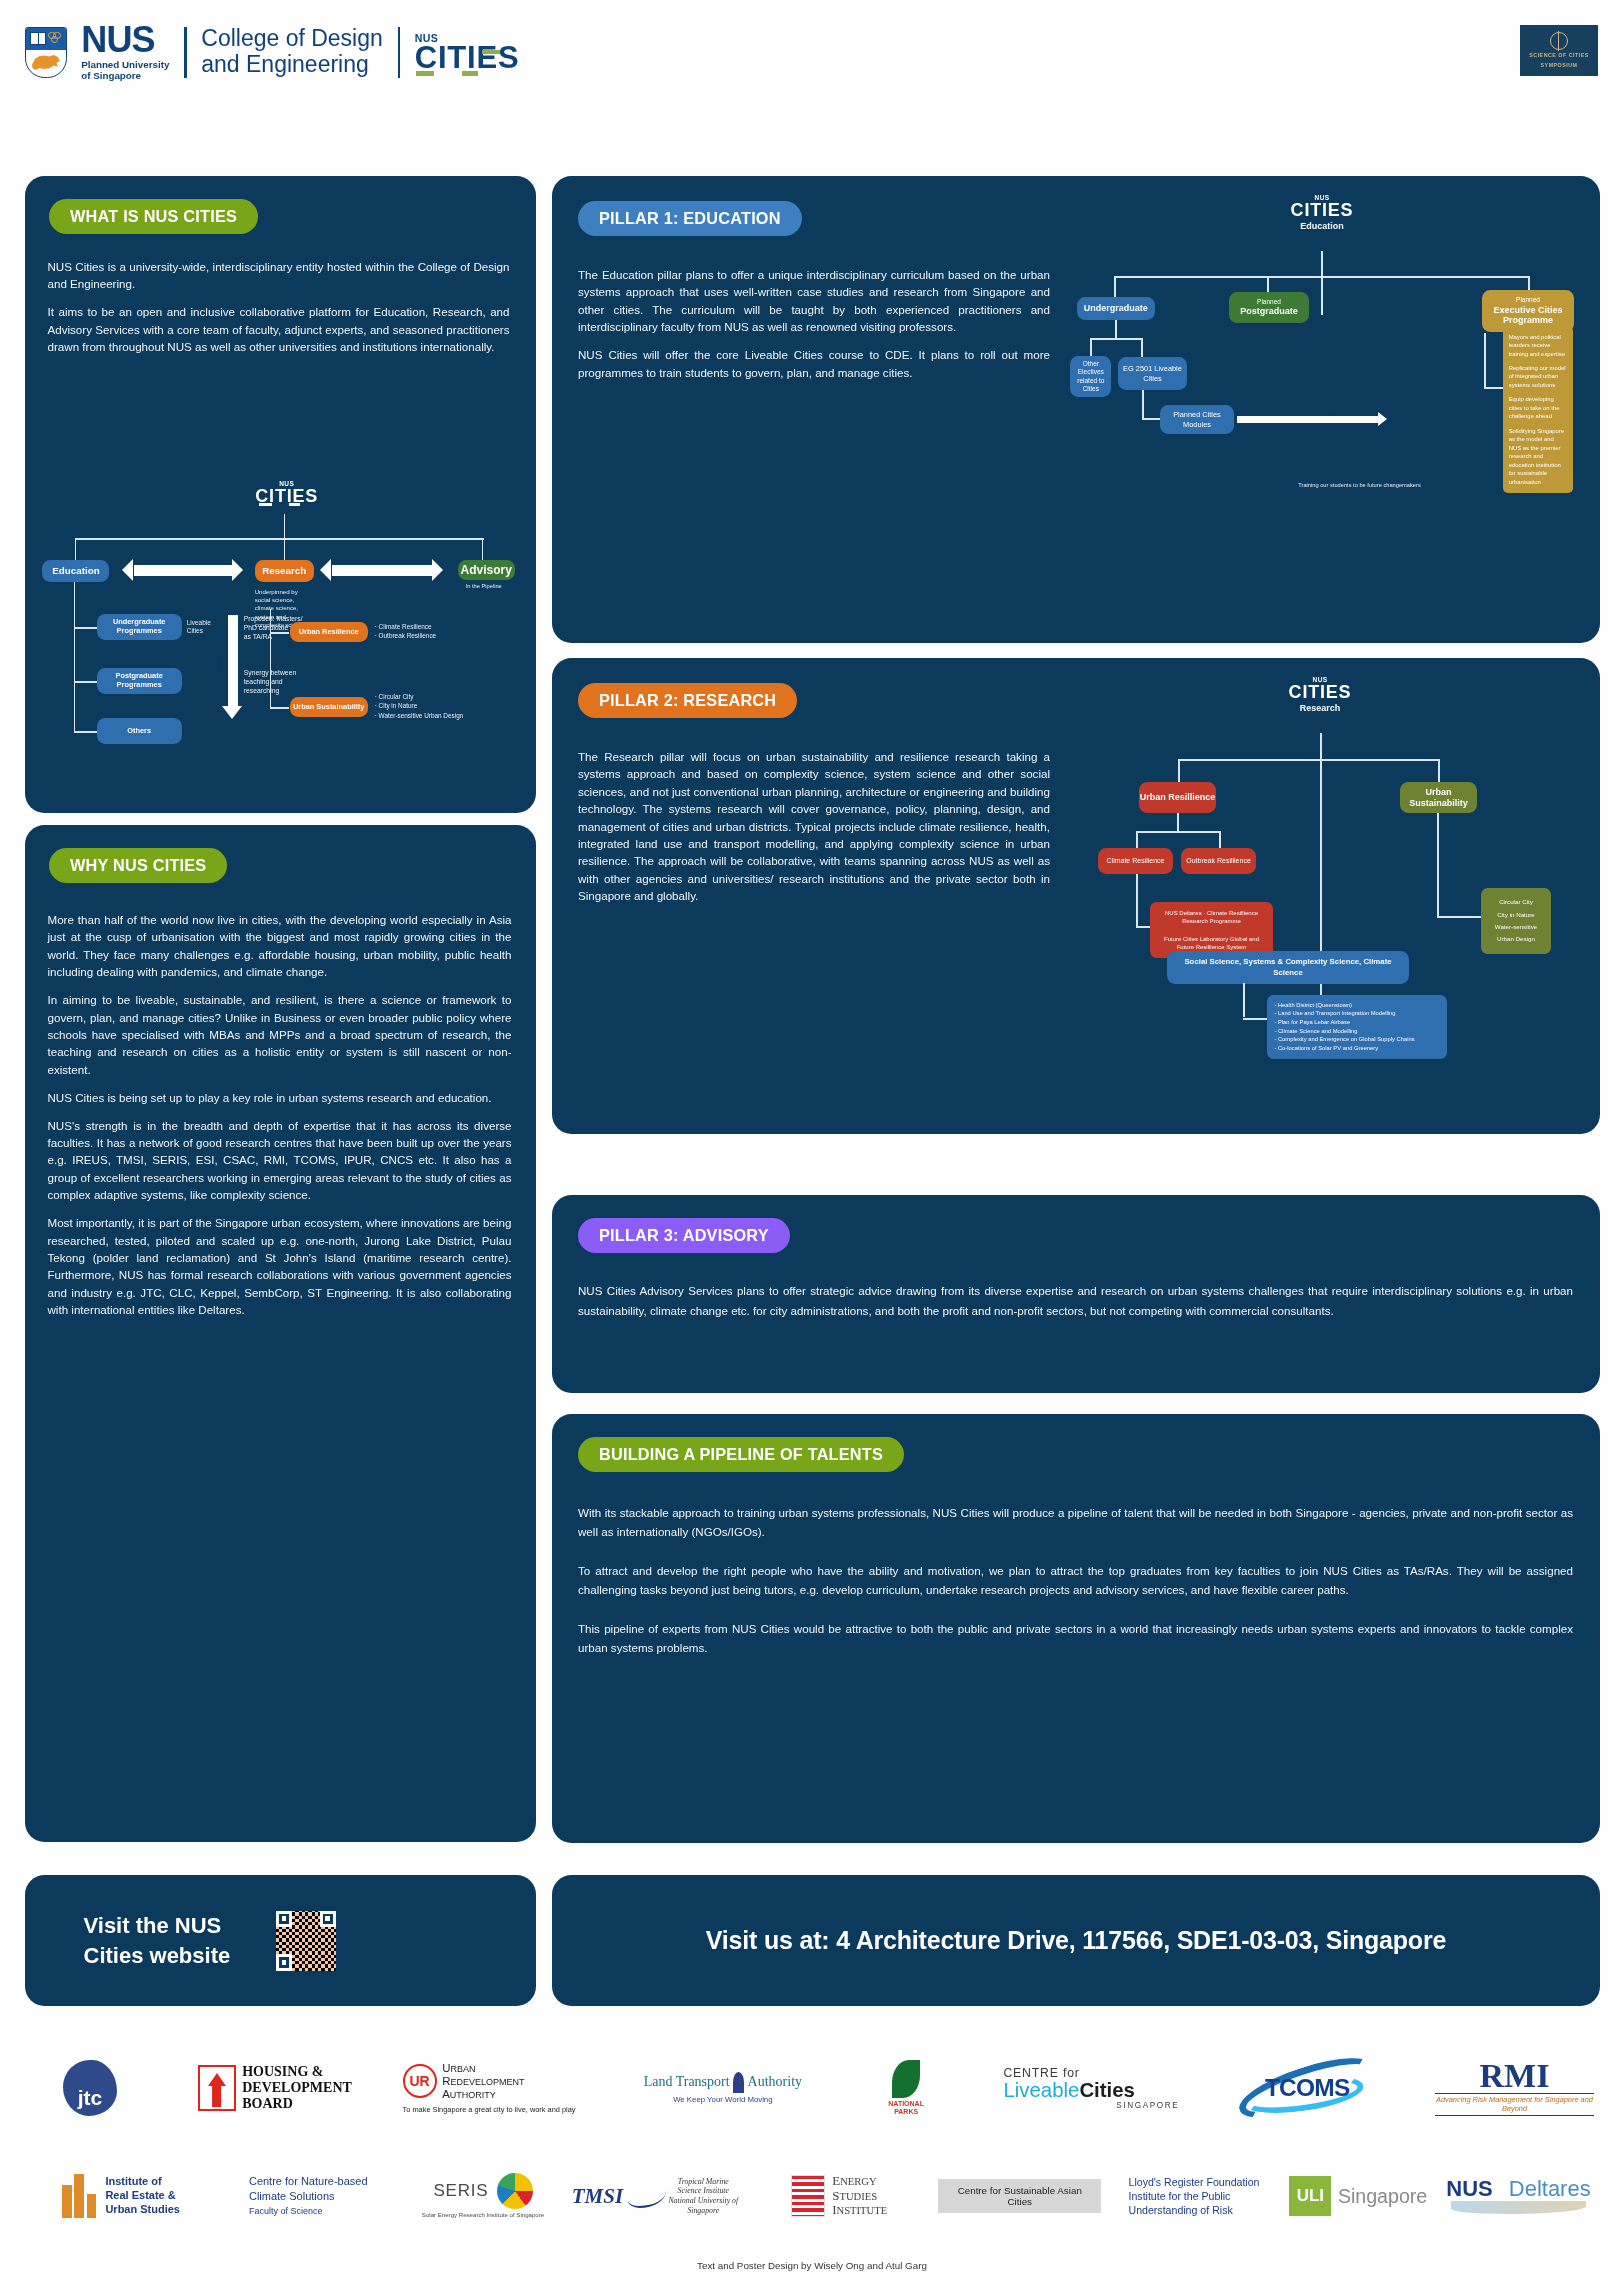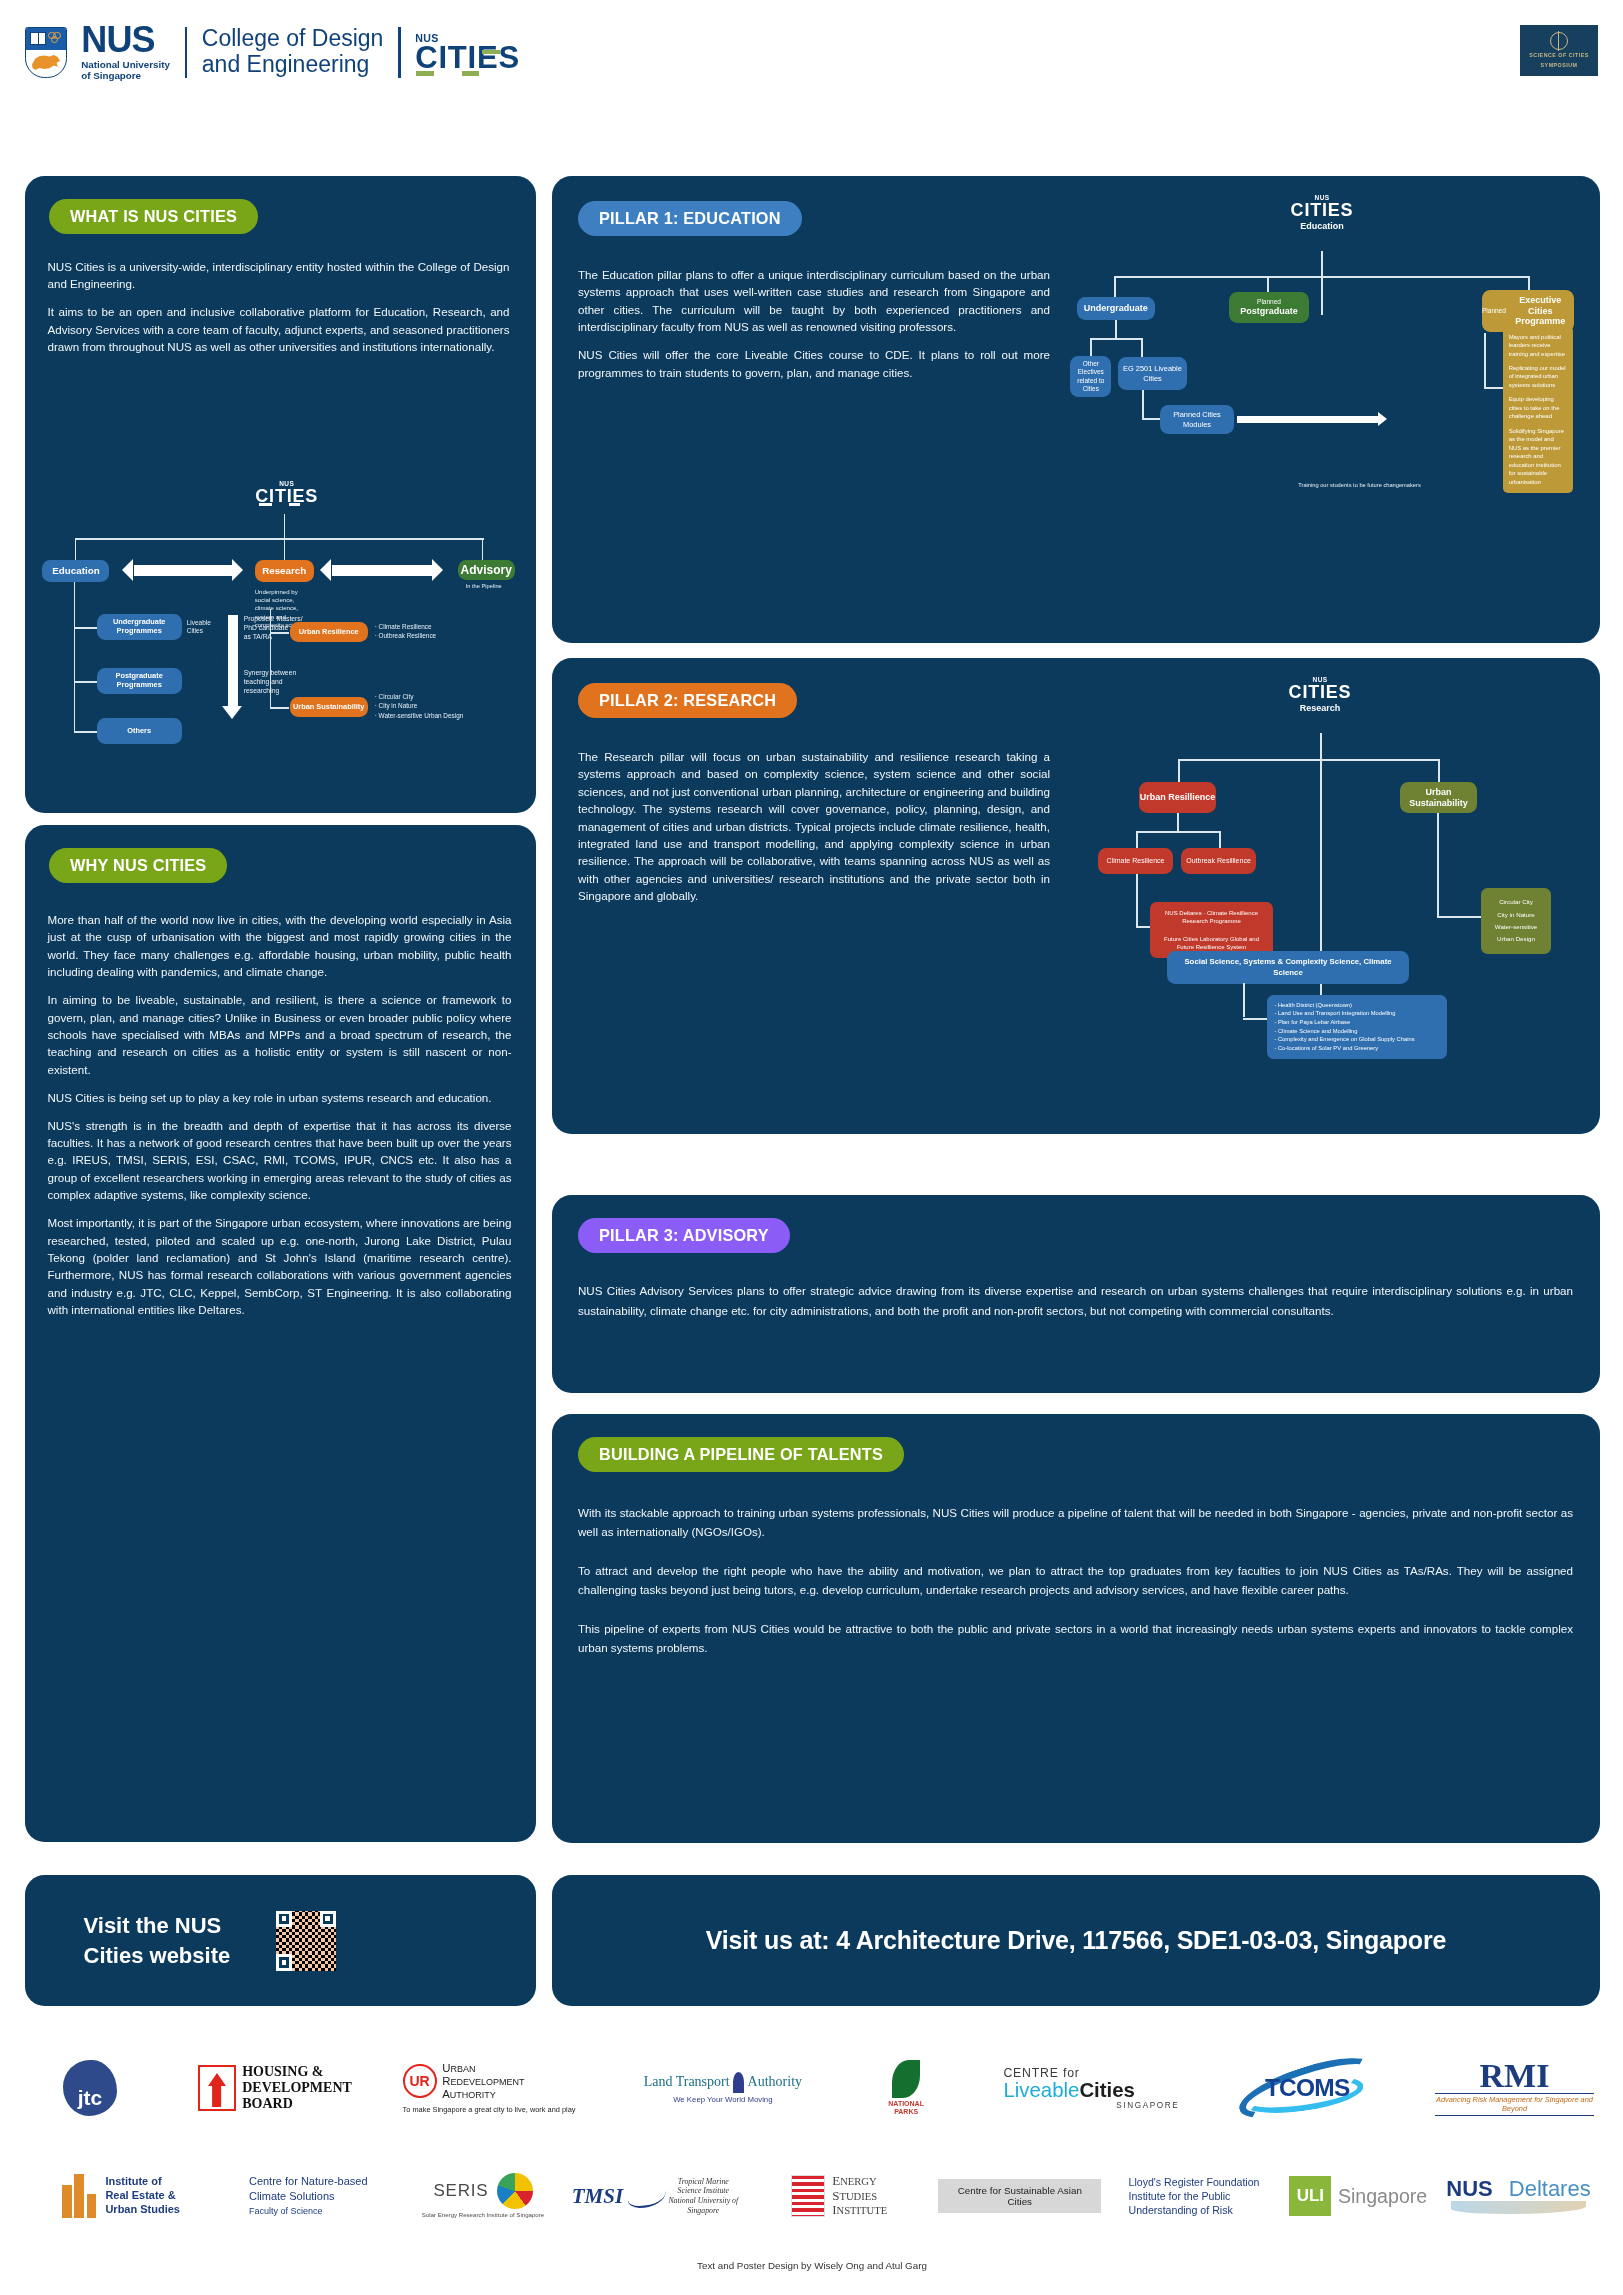--- a/index.html
+++ b/index.html
@@ -123,21 +123,21 @@
               <i></i>
               <i></i>
               <i></i>
             </div>
           <div class="lion"></div>
         </div>
       </div>
       <div class="nus-word">
         <div class="big">NUS</div>
         <div class="small">
-          <div>National University</div>
+          <div>Planned University</div>
           <div>of Singapore</div>
         </div>
       </div>
       <div class="vbar"></div>
       <div class="cde"><span id="cde-text">College of Design<br>and Engineering</span></div>
       <div class="vbar"></div>
       <div class="cities-logo">
         <div class="nus-sm">NUS</div>
         <div class="cts">
           <span>CITIES</span>
@@ -261,21 +261,21 @@
       <div class="conn" style="left:254px;top:82px;width:1.6px;height:39px;"></div>
       <div class="conn" style="left:461px;top:82px;width:1.6px;height:26px;"></div>
 
       <div class="node n-blue" style="left:9.8px;top:103px;width:78px;height:23px;font-size:9px;">Undergraduate</div>
 
       <div class="node n-green" style="left:162px;top:98px;width:80px;height:31px;font-size:9px;flex-direction:column;gap:0.8px;">
         <span style="font-size:6.5px;font-weight:normal;">Planned</span>
         <span>Postgraduate</span>
       </div>
 
-      <div class="node n-gold" style="left:415px;top:96px;width:92px;height:42px;font-size:9px;flex-direction:row;gap:0.8px;">
+      <div class="node n-gold" style="left:415px;top:96px;width:92px;height:42px;font-size:9px;flex-direction:column;gap:0.8px;">
         <span style="font-size:6.5px;font-weight:normal;">Planned</span>
         <span>Executive Cities Programme</span>
       </div>
 
       <div class="conn" style="left:48px;top:126px;width:1.6px;height:18px;"></div>
       <div class="conn" style="left:23px;top:144px;width:52px;height:1.6px;"></div>
       <div class="conn" style="left:23px;top:144px;width:1.6px;height:19.6px;"></div>
       <div class="conn" style="left:74px;top:144px;width:1.6px;height:19.6px;"></div>
 
       <div class="node n-blue" style="left:3.3px;top:162px;width:41px;height:41px;font-size:6.5px;flex-direction:column;font-weight:normal;line-height:1.25;">

